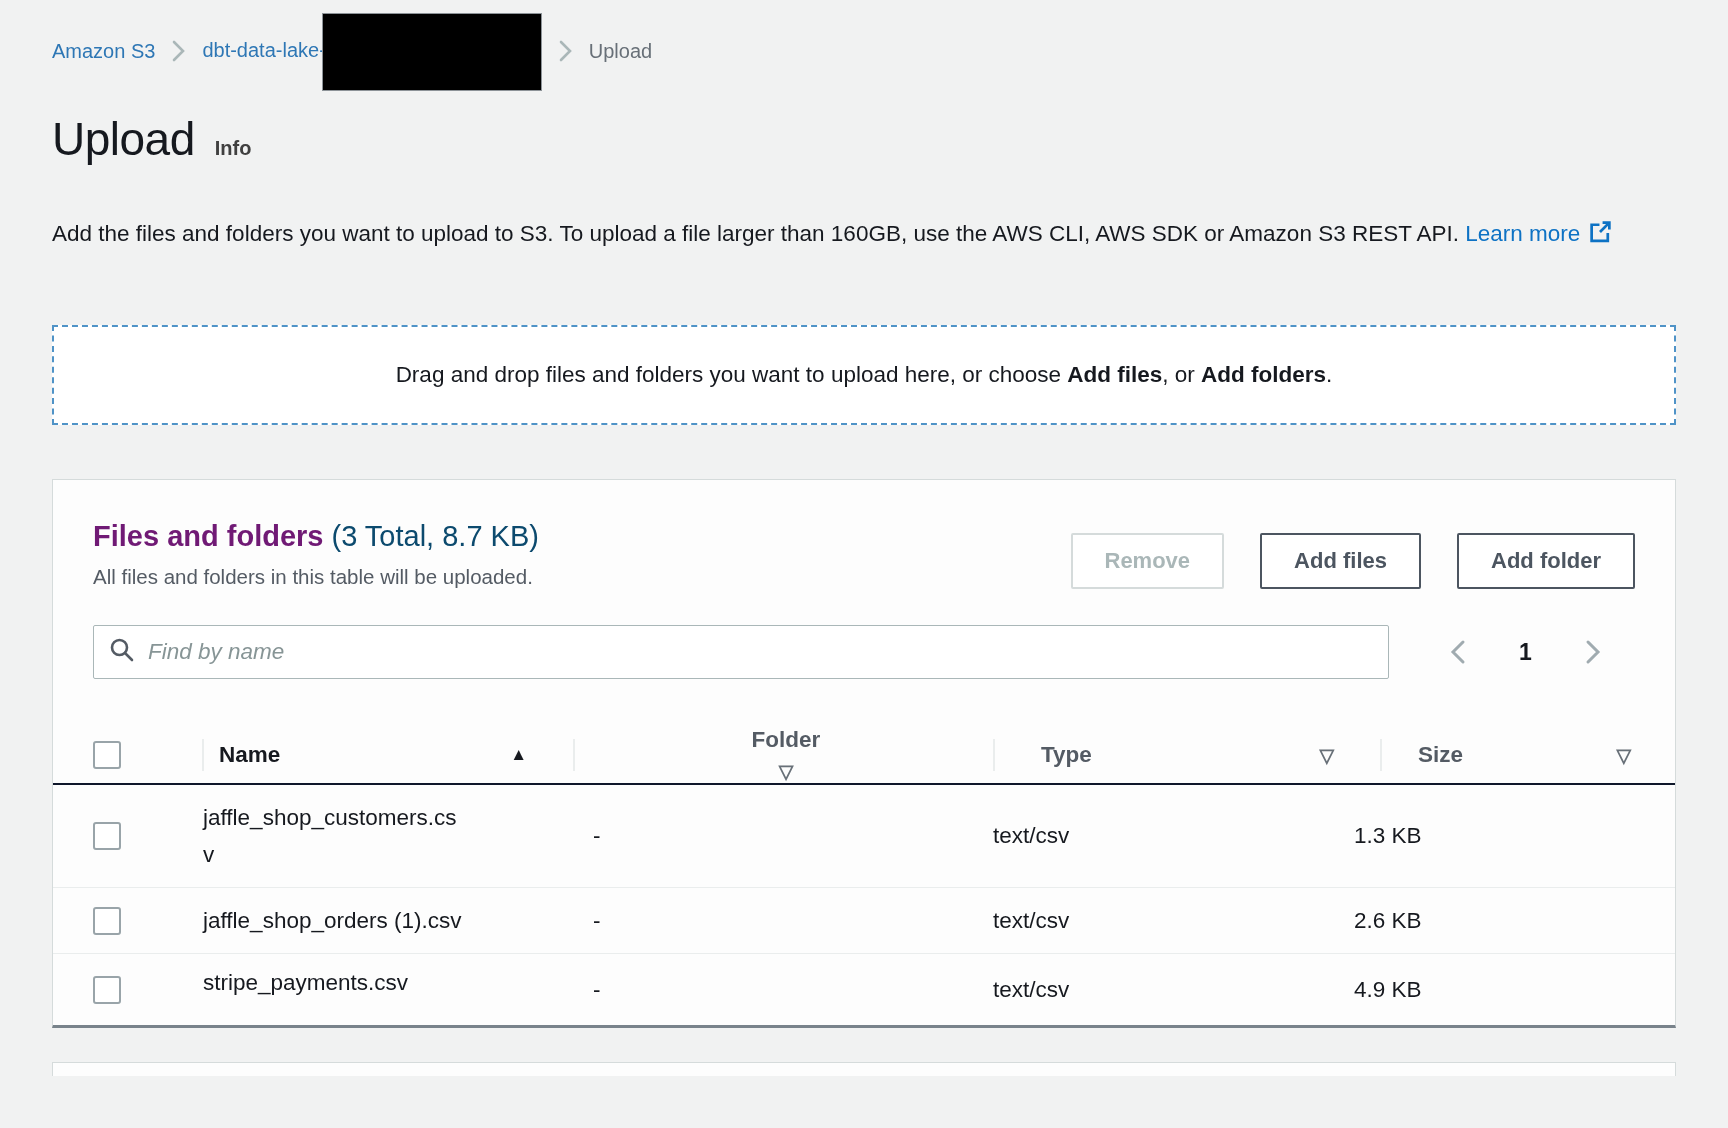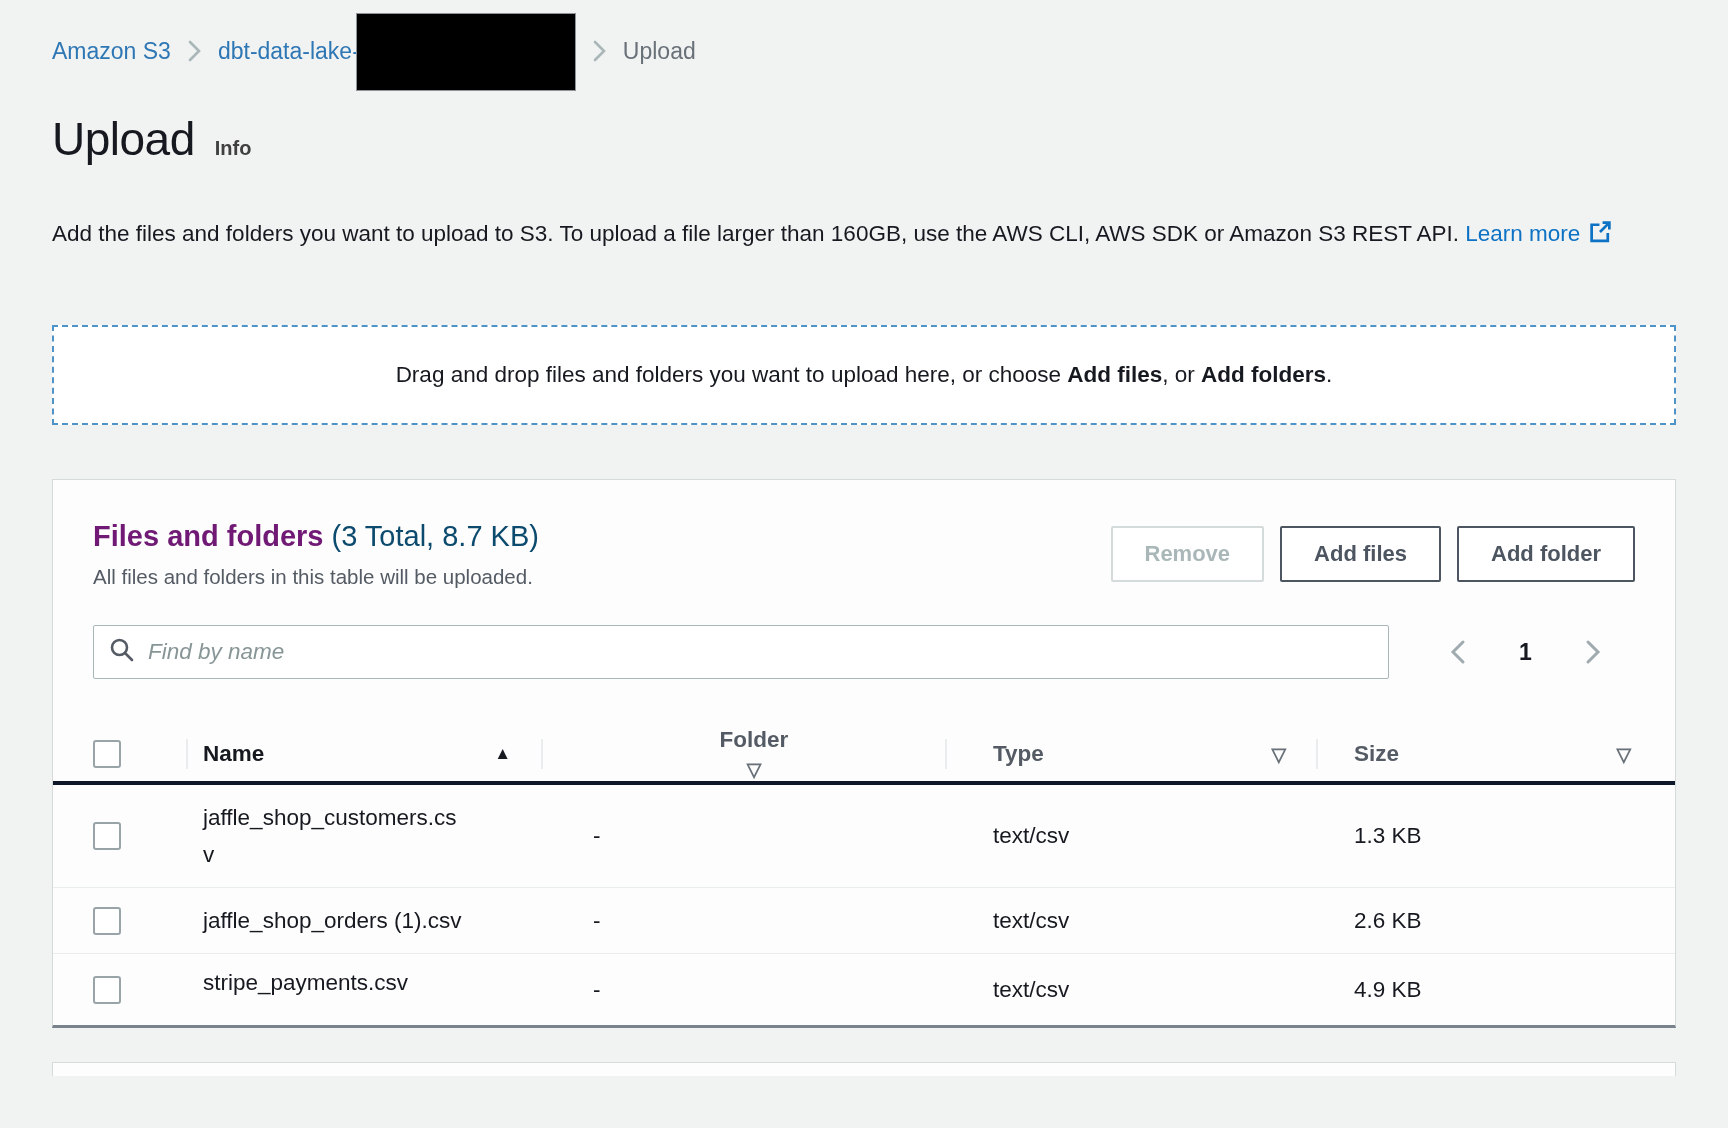--- a/index.html
+++ b/index.html
@@ -7,21 +7,21 @@
   body {
     background: #f1f2f2;
     font-family: "Liberation Sans", sans-serif;
     color: #16191f;
   }
   .page { padding: 0 52px; }
 
   
   .breadcrumb {
     display: flex; align-items: center; gap: 16px;
-    padding-top: 30px; height: 72px; font-size: 23px;
+    padding-top: 30px; height: 72px; font-size: 20px;
   }
   .crumb-link { color: #2e77b5; text-decoration: none; cursor: pointer; }
   .crumb-current { color: #687078; }
   .crumb-chevron { display: inline-flex; align-items: center; }
   .redacted-box {
     display: inline-block; width: 220px; height: 78px;
     background: #000; border: 1px solid #8d9398;
     vertical-align: middle; margin: -28px 0 -28px -4px;
   }
 
@@ -48,21 +48,21 @@
   .panel {
     margin-top: 54px; background: #fdfdfd;
     border: 1px solid #d5dbdb; border-bottom: 3px solid #79838b;
   }
   .panel-header { padding: 24px 40px 0 40px; display: flex; justify-content: space-between; }
   .panel-title-line { font-size: 29px; margin-top: 16px; }
   .panel-title { font-weight: 700; color: #701a75; }
   .panel-count { font-weight: 400; color: #0c4a6e; }
   .panel-desc { margin-top: 12px; font-size: 20.5px; color: #545b64; }
 
-  .btn-row { display: flex; gap: 16px; align-items: center; margin-top: 14px; }
+  .btn-row { display: flex; gap: 36px; align-items: flex-end; margin-top: 14px; }
   .btn {
     height: 56px; padding: 0 32px; background: #fff;
     border: 2px solid #4c5560; border-radius: 2px;
     font-family: "Liberation Sans", sans-serif;
     font-size: 22px; font-weight: 700; color: #4c5560; cursor: pointer;
   }
   .btn:disabled { border-color: #d5dbdb; color: #aab7b8; cursor: default; }
 
   
   .search-row { display: flex; align-items: center; margin: 36px 40px 0 40px; }
@@ -80,21 +80,21 @@
   .page-num { font-size: 23px; font-weight: 700; color: #16191f; }
   .pg-btn { background: none; border: none; cursor: pointer; padding: 4px; display: flex; }
 
   
   .tbl { margin-top: 48px; }
   .tr {
     display: grid;
     grid-template-columns: 133px 355px 404px 371px 1fr;
     align-items: center;
   }
-  .thead { height: 58px; border-bottom: 4px solid #0f172a; }
+  .thead { height: 58px; border-bottom: 2px solid #0f172a; gap: 16px; }
   .th {
     position: relative; height: 100%;
     display: flex; align-items: center; justify-content: space-between;
     font-size: 22.5px; font-weight: 700; color: #545b64;
     padding-right: 30px;
   }
   .th::before {
     content: ''; position: absolute; left: 0; top: 12px; bottom: 12px;
     width: 2px; background: #eaeded;
   }

